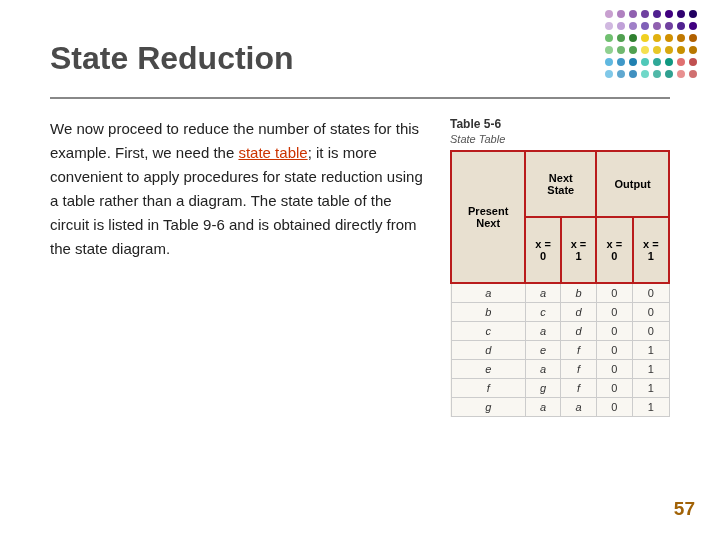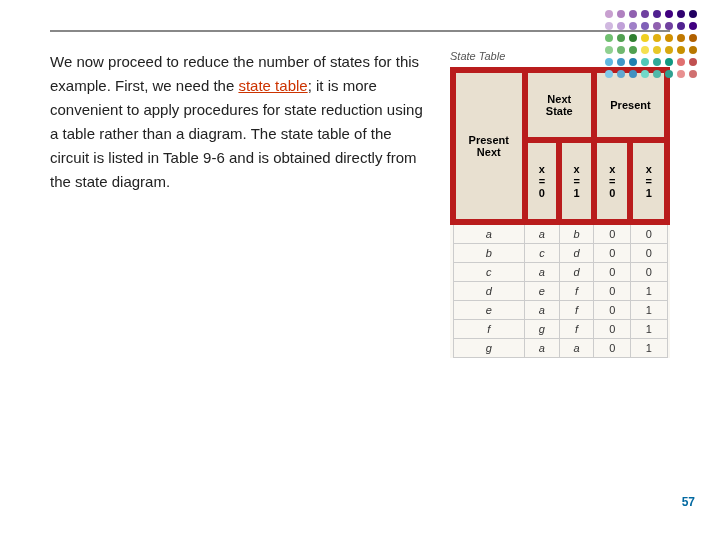--- a/index.html
+++ b/index.html
@@ -98,21 +98,21 @@
       font-size: 11px;
       background: #f9f7f2;
       border: 1px solid #ccc;
     }
 
     .state-table th {
       background: #e8e0d0;
       padding: 20px 8px;
       text-align: center;
       font-weight: bold;
-      border: 6px solid #b91c1c;
+      border: 2px solid #b91c1c;
       font-size: 11px;
     }
 
     .state-table td {
       padding: 3px 8px;
       text-align: center;
       border: 1px solid #ccc;
       font-size: 11px;
       color: #333;
     }
@@ -130,24 +130,24 @@
     }
 
     .state-table .output-header {
       background: #e8e0d0;
       text-align: center;
       font-weight: bold;
     }
 
     .page-number {
       position: absolute;
-      bottom: 31px;
+      bottom: 20px;
       right: 25px;
-      font-size: 12px;
-      color: #0369a1;
+      font-size: 19px;
+      color: #a16207;
       font-weight: bold;
     }
 
     .divider-line {
       width: 100%;
       height: 2px;
       background: #888;
       margin-bottom: 18px;
     }
   </style>
@@ -208,39 +208,41 @@
       <div class="dot" style="background:#60a8d0;"></div>
       <div class="dot" style="background:#4090c0;"></div>
       <div class="dot" style="background:#70d8c8;"></div>
       <div class="dot" style="background:#50b8a8;"></div>
       <div class="dot" style="background:#30a090;"></div>
       <div class="dot" style="background:#e89090;"></div>
       <div class="dot" style="background:#d07070;"></div>
     </div>
   </div>
 
+  <h1 class="title">State Reduction</h1>
 
   <div class="divider-line"></div>
 
   <div class="content-area">
 
     <div class="text-column">
       <p class="body-text">
         <span>We now proceed to reduce the number of states for this example. First, we need the </span><span class="state-table-link">state table</span><span>; it is more convenient to apply procedures for state reduction using a table rather than a diagram. The state table of the circuit is listed in Table 9-6 and is obtained directly from the state diagram.</span>
       </p>
     </div>
 
     <div class="table-container">
+      <div class="table-caption">Table 5-6</div>
       <div class="table-caption-sub">State Table</div>
       <table class="state-table">
         <thead>
           <tr>
             <th class="present-state-header" rowspan="2">Present Next</th>
             <th class="next-state-header" colspan="2">Next State</th>
-            <th class="output-header" colspan="2">Present</th>
+            <th class="output-header" colspan="2">Output</th>
           </tr>
           <tr>
             <th>x = 0</th>
             <th>x = 1</th>
             <th>x = 0</th>
             <th>x = 1</th>
           </tr>
         </thead>
         <tbody id="state-table-body">
         <tr>

